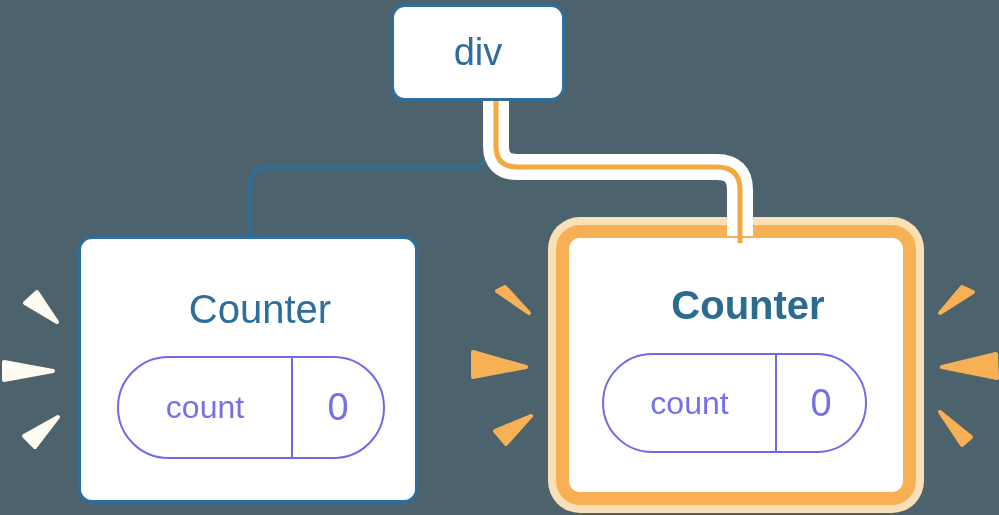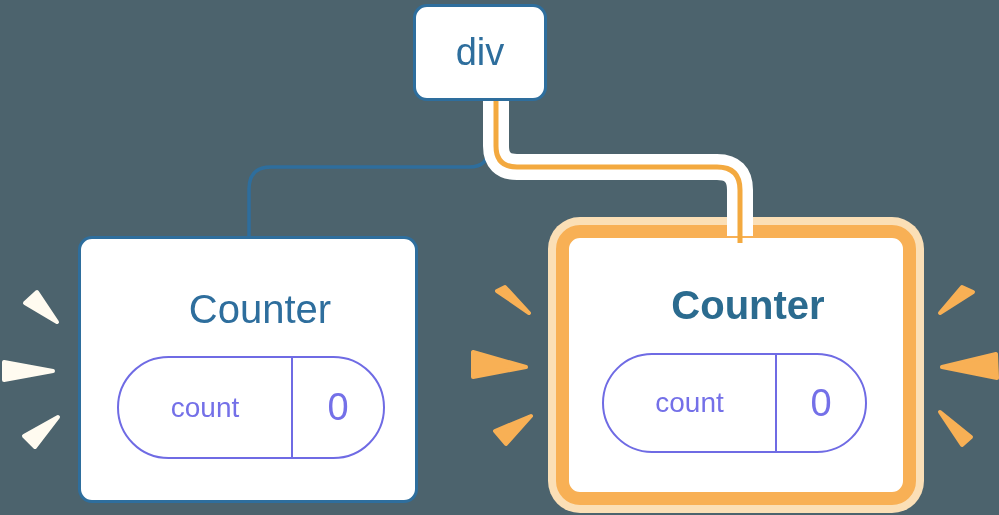--- a/index.html
+++ b/index.html
@@ -12,21 +12,21 @@
     width:999px;height:515px;
     background:var(--bg,#4C636D);
     overflow:hidden;
   }
   .card{
     position:absolute;
     background:var(--card,#fff);
     box-sizing:border-box;
   }
   #root-node{
-    left:413px;top:4px;width:134px;height:97px;
+    left:391px;top:4px;width:174px;height:97px;
     border:3px solid var(--blue,#2E6E9D);
     border-radius:14px;
     display:flex;align-items:center;justify-content:center;
     z-index:3;
   }
   #root-node .label{
     font-size:38px;font-weight:500;color:var(--blue,#2E6E9D);
   }
   #left-card{
     left:78px;top:236px;width:340px;height:267px;
@@ -79,21 +79,21 @@
     border-radius:999px;
     display:flex;align-items:stretch;
     background:#fff;
   }
   #left-card .state-pill{left:36px;top:117px;width:268px;height:103px;}
   #right-card .state-pill{left:33px;top:115px;width:265px;height:100px;}
   .pill-key{
     flex:0 0 auto;
     display:flex;align-items:center;justify-content:center;
     color:var(--purple-text,#7470E8);
-    font-size:28px;
+    font-size:32px;
     border-right:2px solid var(--purple,#6F6BE4);
   }
   #left-card .pill-key{width:172px;}
   #right-card .pill-key{width:171px;}
   .pill-value{
     flex:1 1 auto;
     display:flex;align-items:center;justify-content:center;
     color:var(--purple-text,#7470E8);
     font-size:38px;
   }

